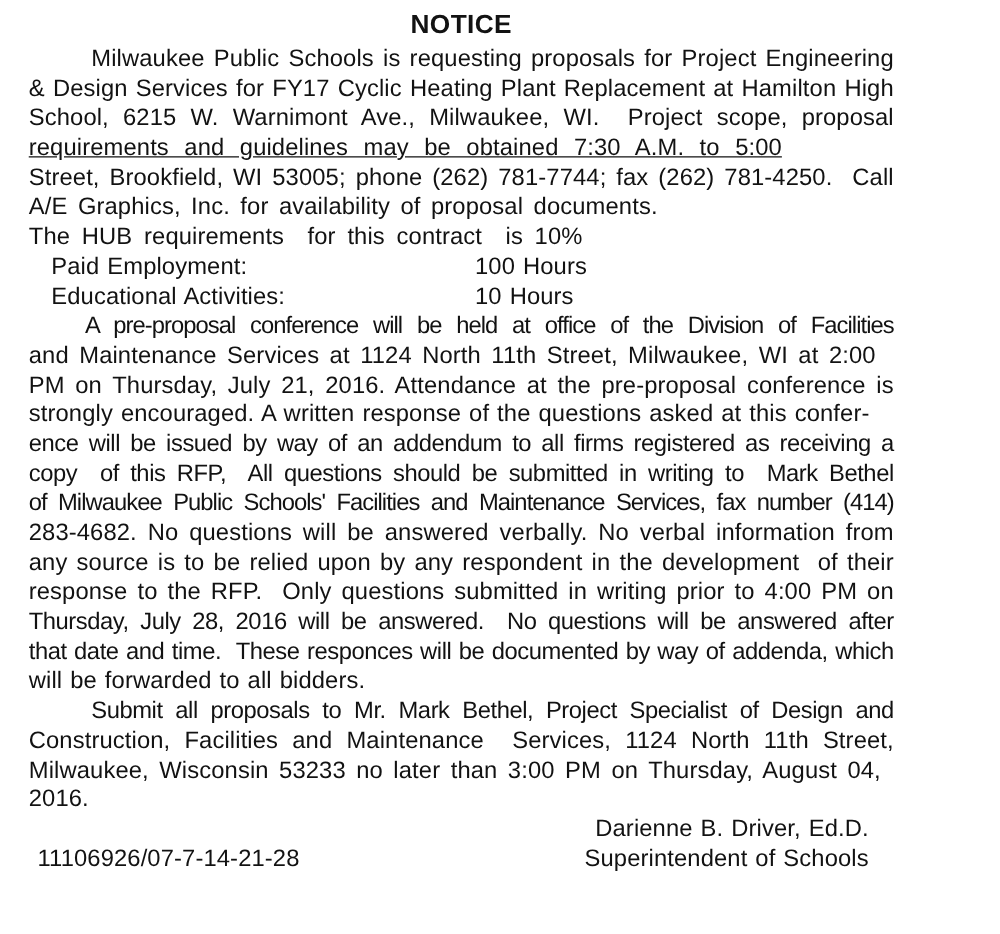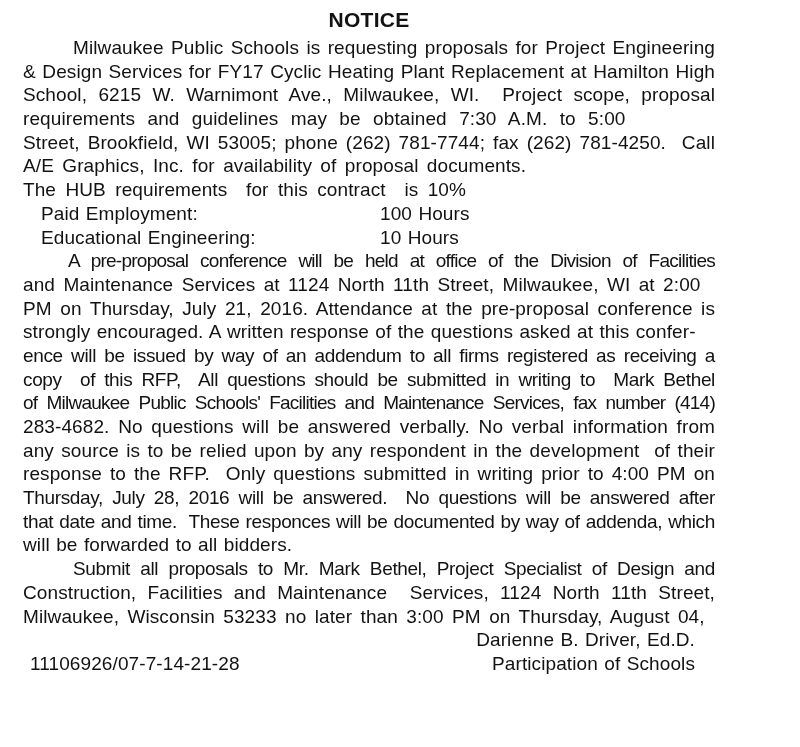--- a/index.html
+++ b/index.html
@@ -24,21 +24,21 @@
     letter-spacing: 0.1px; word-spacing: 1px;
     white-space: normal; overflow: visible;
   }
   .j   { text-align: justify; text-align-last: justify; }
   .ind50 { text-indent: 50px; }
   .ind45 { text-indent: 45px; }
   .c1  { letter-spacing: -0.35px; }
   .c2  { letter-spacing: -0.75px; }
   .w2  { word-spacing: 3px; }
   .w3  { word-spacing: 4px; }
-  .w6  { word-spacing: 7px; }
+  .w6  { word-spacing: 7px; text-decoration: underline; }
   .row .lbl { display: inline-block; width: 339px; margin-left: 18px; }
   .row .val { display: inline-block; }
   .sig-line { text-align: right; padding-right: 20px; }
   .last-row { display: flex; justify-content: space-between; }
   .last-row .ref { margin-left: 7px; }
   .last-row .sig-title { padding-right: 20px; }
 </style>
 </head>
 <body>
 
@@ -50,39 +50,40 @@
   <div class="ln j">School, 6215 W. Warnimont Ave., Milwaukee, WI.&nbsp; Project scope, proposal</div>
   <div class="ln w6">requirements and guidelines may be obtained 7:30 A.M. to 5:00</div>
   <div class="ln j">Street, Brookfield, WI 53005; phone (262) 781-7744; fax (262) 781-4250.&nbsp; Call</div>
   <div class="ln w2">A/E Graphics, Inc. for availability of proposal documents.</div>
   <div class="ln w3">The HUB requirements&nbsp; for this contract&nbsp; is 10%</div>
 
   <div class="ln row">
     <span class="lbl">Paid Employment:</span><span class="val">100 Hours</span>
   </div>
   <div class="ln row">
-    <span class="lbl">Educational Engineering:</span><span class="val">10 Hours</span>
+    <span class="lbl">Educational Activities:</span><span class="val">10 Hours</span>
   </div>
 
   <div class="ln j ind45 c2">A pre-proposal conference will be held at office of the Division of Facilities</div>
   <div class="ln w2">and Maintenance Services at 1124 North 11th Street, Milwaukee, WI at 2:00</div>
   <div class="ln j">PM on Thursday, July 21, 2016. Attendance at the pre-proposal conference is</div>
   <div class="ln">strongly encouraged. A written response of the questions asked at this confer-</div>
   <div class="ln j c1">ence will be issued by way of an addendum to all firms registered as receiving a</div>
   <div class="ln j c1">copy&nbsp; of this RFP,&nbsp; All questions should be submitted in writing to&nbsp; Mark Bethel</div>
   <div class="ln j c2">of Milwaukee Public Schools' Facilities and Maintenance Services, fax number (414)</div>
   <div class="ln j">283-4682. No questions will be answered verbally. No verbal information from</div>
   <div class="ln j">any source is to be relied upon by any respondent in the development&nbsp; of their</div>
   <div class="ln j">response to the RFP.&nbsp; Only questions submitted in writing prior to 4:00 PM on</div>
   <div class="ln j c1">Thursday, July 28, 2016 will be answered.&nbsp; No questions will be answered after</div>
   <div class="ln j c1">that date and time.&nbsp; These responces will be documented by way of addenda, which</div>
   <div class="ln">will be forwarded to all bidders.</div>
   <div class="ln j ind50 c1">Submit all proposals to Mr. Mark Bethel, Project Specialist of Design and</div>
   <div class="ln j">Construction, Facilities and Maintenance&nbsp; Services, 1124 North 11th Street,</div>
   <div class="ln w2">Milwaukee, Wisconsin 53233 no later than 3:00 PM on Thursday, August 04,</div>
+  <div class="ln">2016.</div>
 
   <div class="ln sig-line">Darienne B. Driver, Ed.D.</div>
 
   <div class="ln last-row">
     <span class="ref">11106926/07-7-14-21-28</span>
-    <span class="sig-title">Participation of Schools</span>
+    <span class="sig-title">Superintendent of Schools</span>
   </div>
 </div>
 
 </body></html>

